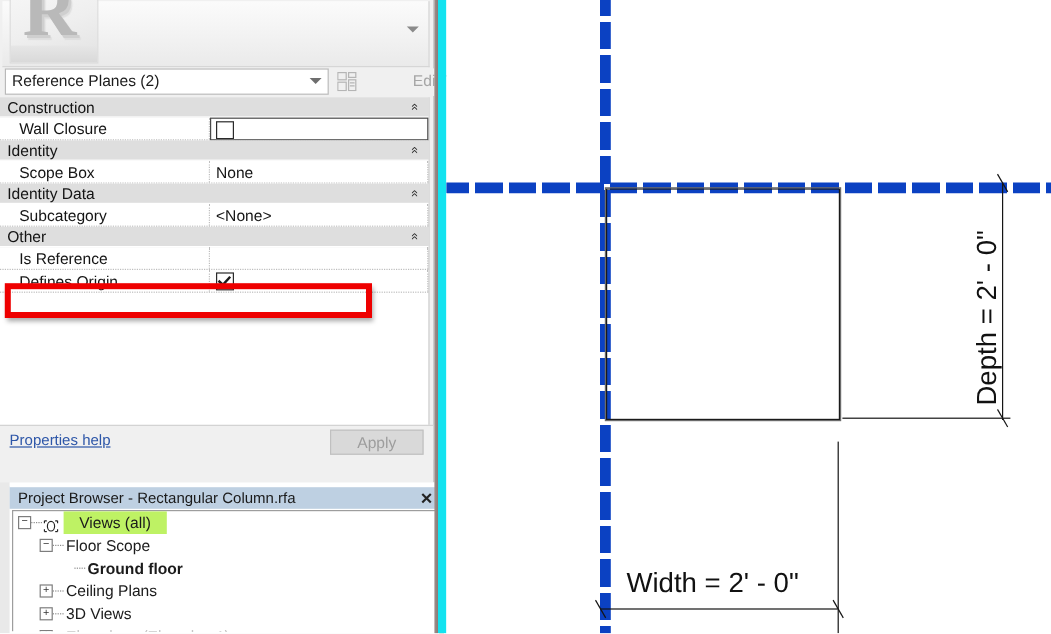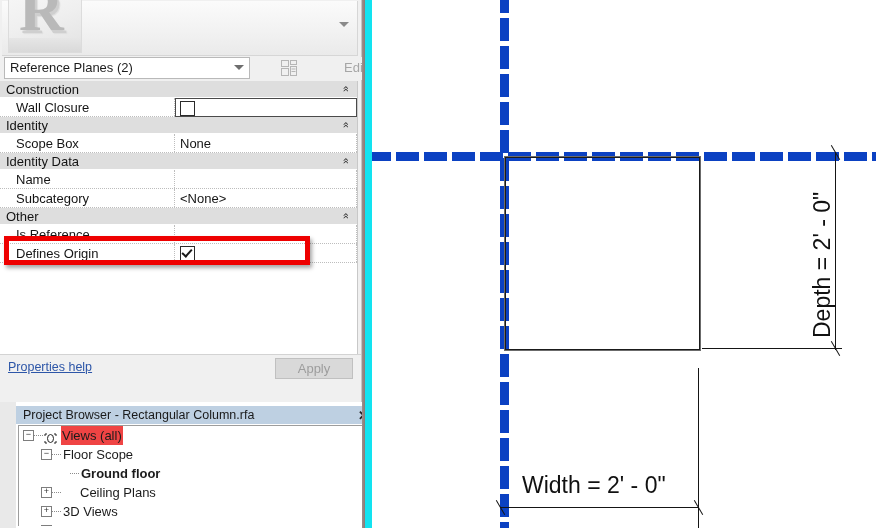--- a/index.html
+++ b/index.html
@@ -56,21 +56,21 @@
     border-left:5px solid transparent;border-right:5px solid transparent;
     border-top:5px solid #8a8a8a;
   }
 
   
   #type-selector-row{
     position:absolute;left:0;top:57px;width:362px;height:23px;
     background:#f0f0f0;
   }
   #type-combo{
-    position:absolute;left:4px;top:0px;width:246px;height:22px;
+    position:absolute;left:4px;top:0px;width:270px;height:22px;
     background:#ffffff;border:1px solid #b9b9b9;
     box-sizing:border-box;
     font-size:13px;color:#1c1c1c;
     line-height:20px;padding-left:5px;
     white-space:nowrap;overflow:hidden;
   }
   #type-combo-caret{
     position:absolute;right:6px;top:7px;width:9px;height:6px;
   }
   #type-combo-caret:before{
@@ -164,21 +164,21 @@
   }
   #apply-btn{
     position:absolute;right:8px;top:3px;width:78px;height:21px;
     background:#d9d9d9;border:1px solid #c0c0c0;
     color:#9d9d9d;font-size:13px;text-align:center;line-height:19px;
     box-sizing:border-box;
   }
 
   
   #pbrowser{
-    position:absolute;left:16px;top:402px;width:362px;height:126px;
+    position:absolute;left:8px;top:402px;width:362px;height:126px;
     background:#ffffff;
     border-right:4px solid #a16207;
     box-sizing:border-box;
   }
   #pb-title{
     position:absolute;left:0;top:3px;width:361px;height:19px;
     background:#bed0e2;
     border-top:1px solid #ffffff;
     font-size:12.5px;color:#1a1a1a;
     line-height:19px;padding-left:7px;
@@ -199,21 +199,21 @@
   .tnode .tbox{
     position:absolute;top:4px;width:9px;height:9px;
     border:1px solid #7d7d7d;background:#fff;
     font-size:9px;line-height:7px;text-align:center;color:#333;
   }
   .tnode .tdots{
     position:absolute;top:9px;height:1px;
     border-top:1px dotted #8c8c8c;
   }
   .tlabel{position:absolute;}
-  .tlabel.sel{background:#ef4444;padding:0 1px;}
+  .tlabel.sel{background:#bef264;padding:0 13px;}
   .tlabel.bold{font-weight:bold;text-align:right;}
   .view-icon{
     position:absolute;top:4px;width:13px;height:11px;
   }
 
   
   #dock-splitter{
     position:absolute;left:362px;top:0;width:3px;height:528px;
     background:linear-gradient(90deg,#9c8f8c,#8a7a76);
   }
@@ -306,24 +306,20 @@
             <div class="p-name">Wall Closure</div>
             <div class="p-val"><span class="chk"></span></div>
           </div>
           <div class="grp-row"><span>Identity</span><span class="collapse-icon" style="transform: rotate(-90deg);">»</span></div>
           <div class="p-row">
             <div class="p-name">Scope Box</div>
             <div class="p-val">None</div>
           </div>
           <div class="grp-row"><span>Identity Data</span><span class="collapse-icon" style="transform: rotate(-90deg);">»</span></div>
           <div class="p-row">
-            <div class="p-name">Name</div>
-            <div class="p-val"></div>
-          </div>
-          <div class="p-row">
             <div class="p-name">Subcategory</div>
             <div class="p-val">&lt;None&gt;</div>
           </div>
           <div class="grp-row"><span>Other</span><span class="collapse-icon" style="transform: rotate(-90deg);">»</span></div>
           <div class="p-row">
             <div class="p-name">Is Reference</div>
             <div class="p-val"></div>
           </div>
           <div class="p-row">
             <div class="p-name">Defines Origin</div>
@@ -359,21 +355,21 @@
             <span class="tdots" style="left: 33px; width: 9px;"></span>
             <span class="tlabel" style="left: 44px;">Floor Scope</span>
           </div>
           <div class="tnode">
             <span class="tdots" style="left: 51px; width: 9px;"></span>
             <span class="tlabel bold" style="left: 62px;">Ground floor</span>
           </div>
           <div class="tnode">
             <span class="tbox" style="left: 22px;">+</span>
             <span class="tdots" style="left: 33px; width: 9px;"></span>
-            <span class="tlabel" style="left: 44px; margin-left: 17px;">Ceiling Plans</span>
+            <span class="tlabel" style="left: 44px;">Ceiling Plans</span>
           </div>
           <div class="tnode">
             <span class="tbox" style="left: 22px;">+</span>
             <span class="tdots" style="left: 33px; width: 9px;"></span>
             <span class="tlabel" style="left: 44px; text-align: center;">3D Views</span>
           </div>
           <div class="tnode">
             <span class="tbox" style="left: 22px;">+</span>
             <span class="tlabel" style="left: 44px;">Elevations (Elevation 1)</span>
           </div>

